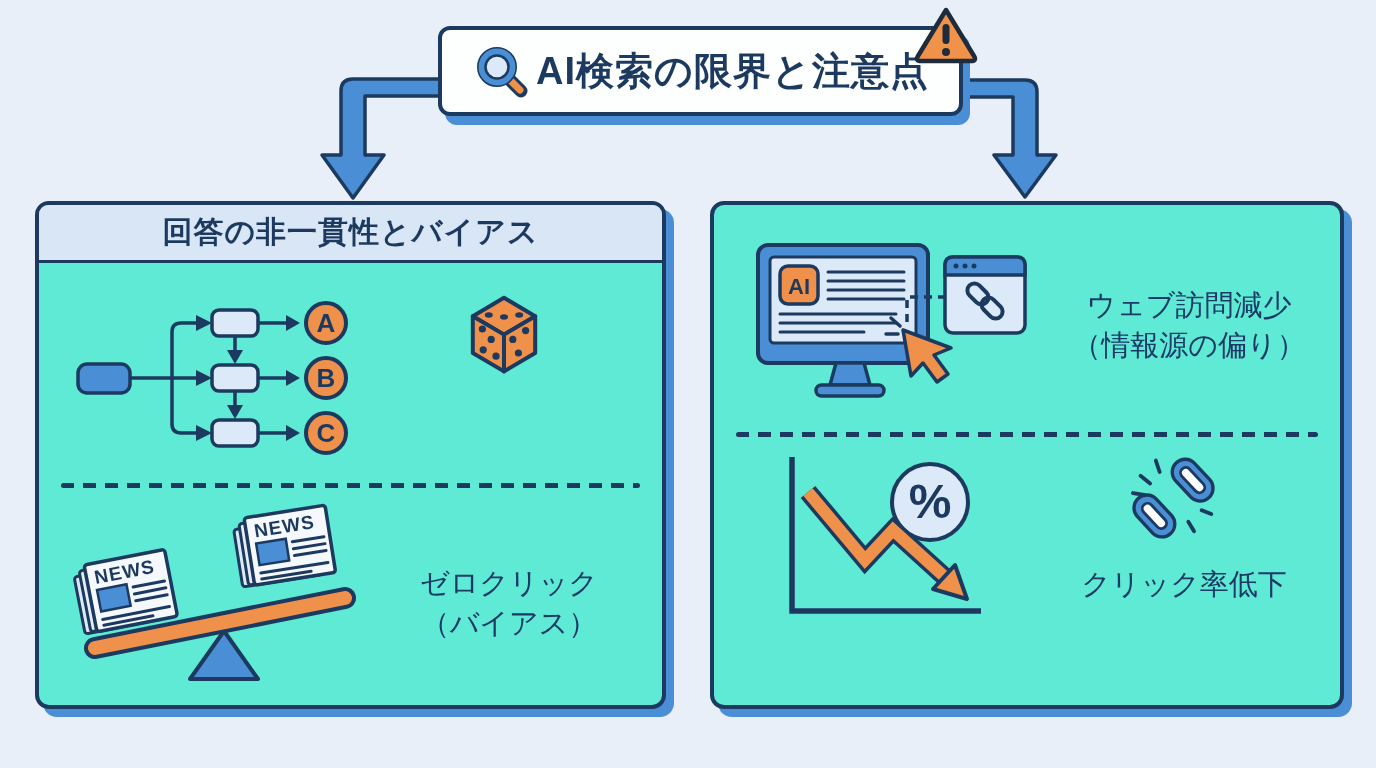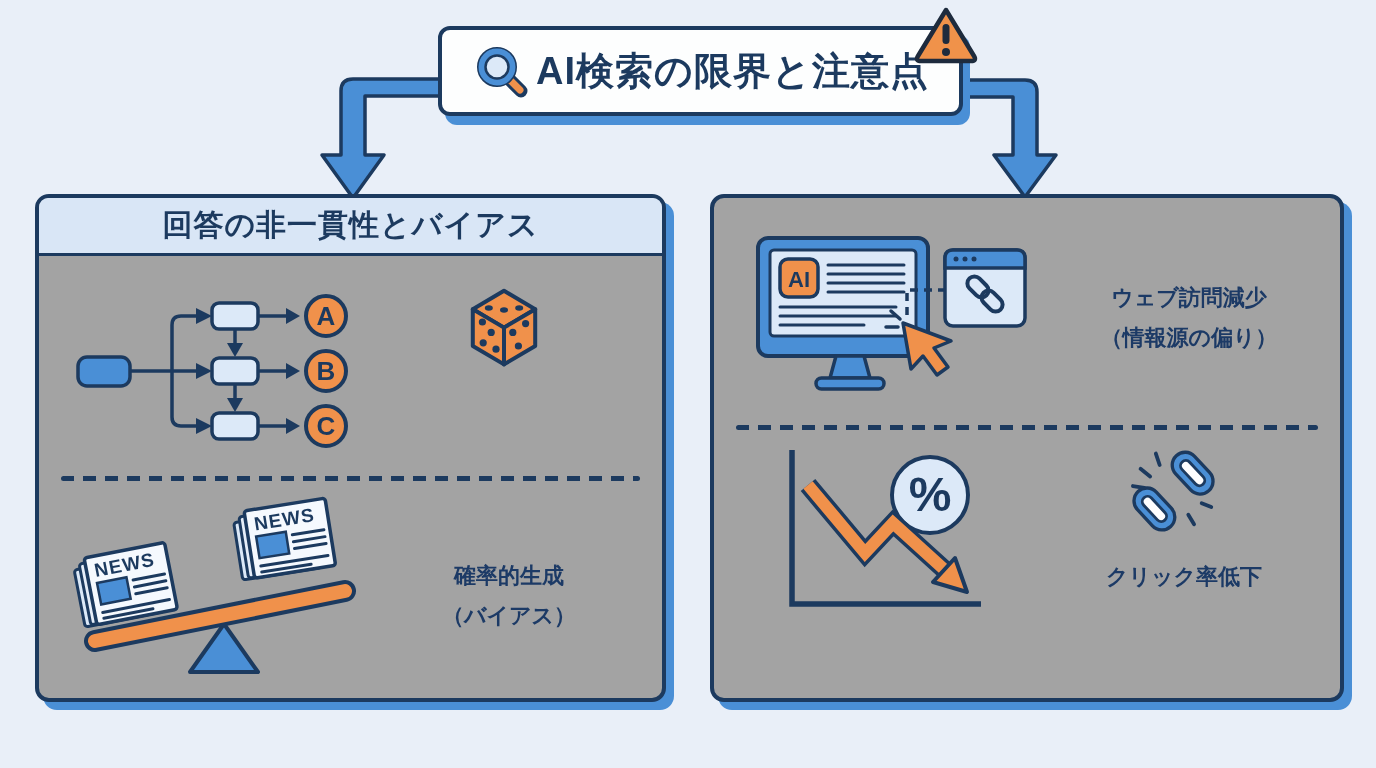--- a/index.html
+++ b/index.html
@@ -12,36 +12,36 @@
   .connector-svg { position:absolute; left:0; top:0; z-index:1; }
   .title-box {
     position:absolute; left:422px; top:26px; width:525px; height:90px;
     background:#fdfefe; border:4px solid #1c3a5f; border-radius:12px;
     box-shadow:7px 9px 0 #4a8fd6; z-index:2;
     display:flex; align-items:center; justify-content:center; gap:6px;margin-left:16px;
   }
   .title-text { font-size:38px; font-weight:bold; color:#1c3a5f; letter-spacing:1px; white-space:nowrap; }
   .warning { position:absolute; left:913px; top:5px; z-index:3; }
   .panel {
-    position:absolute; top:194px; background:#a3a3a3;
+    position:absolute; top:201px; background:#5eead4;
     border:4px solid #1c3a5f; border-radius:14px;
     box-shadow:8px 8px 0 #4a8fd6; z-index:2;
   }
   .panel-left  { left:35px;  width:631px; height:508px; }
   .panel-right { left:710px; width:634px; height:508px; }
   .panel-header {
     height:58px; background:#d9e6f6; border-bottom:3px solid #1c3a5f;
     border-radius:9px 9px 0 0; display:flex; align-items:center; justify-content:center;
     font-size:30px; font-weight:bold; color:#1c3a5f; letter-spacing:1px; white-space:nowrap;
   }
   .panel-body { position:relative; height:439px; }
   .abs { position:absolute; }
   .label-col {
     position:absolute; text-align:center; color:#1c3a66;
-    font-weight:bold; font-size:22px; line-height:40px;
+    font-weight:normal; font-size:29px; line-height:40px;
   }
   .label-col svg { display:block; margin:0 auto 6px auto; }
   .divider {
     position:absolute; left:22px; right:22px; height:5px;
     background:repeating-linear-gradient(90deg,#1c3a5f 0 13px,transparent 13px 22px);
     border-radius:3px;
   }
 </style>
 </head>
 <body>
@@ -165,21 +165,21 @@
           <line x1="8" y1="63" x2="58" y2="63"></line>
         </g>
       </g>
 
       <polygon points="162,134 196,182 128,182" fill="#4a8fd6" stroke="#1c3a5f" stroke-width="4" stroke-linejoin="round"></polygon>
       <line x1="33" y1="151" x2="283" y2="101" stroke="#1c3a5f" stroke-width="22" stroke-linecap="round"></line>
       <line x1="33" y1="151" x2="283" y2="101" stroke="#f0914b" stroke-width="14" stroke-linecap="round"></line>
     </svg>
 
     <div class="label-col" style="left:330px; top:300px; width:280px;">
-      <div>確率的生成</div>
+      <div>ゼロクリック</div>
       <div>（バイアス）</div>
     </div>
 
   </div>
 </div>
 
 <div class="panel panel-right">
   <div class="panel-body">
 
     <svg class="abs" style="left:26px; top:27px;" width="300" height="175" viewBox="0 0 300 175">

